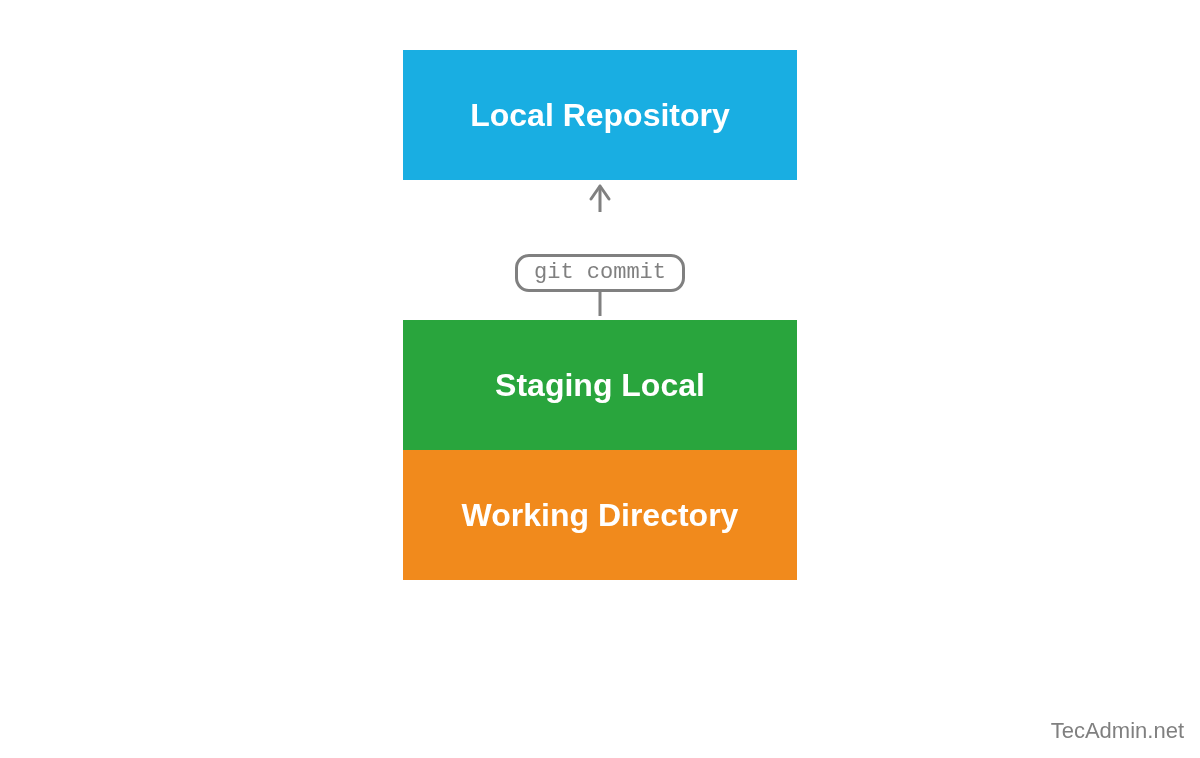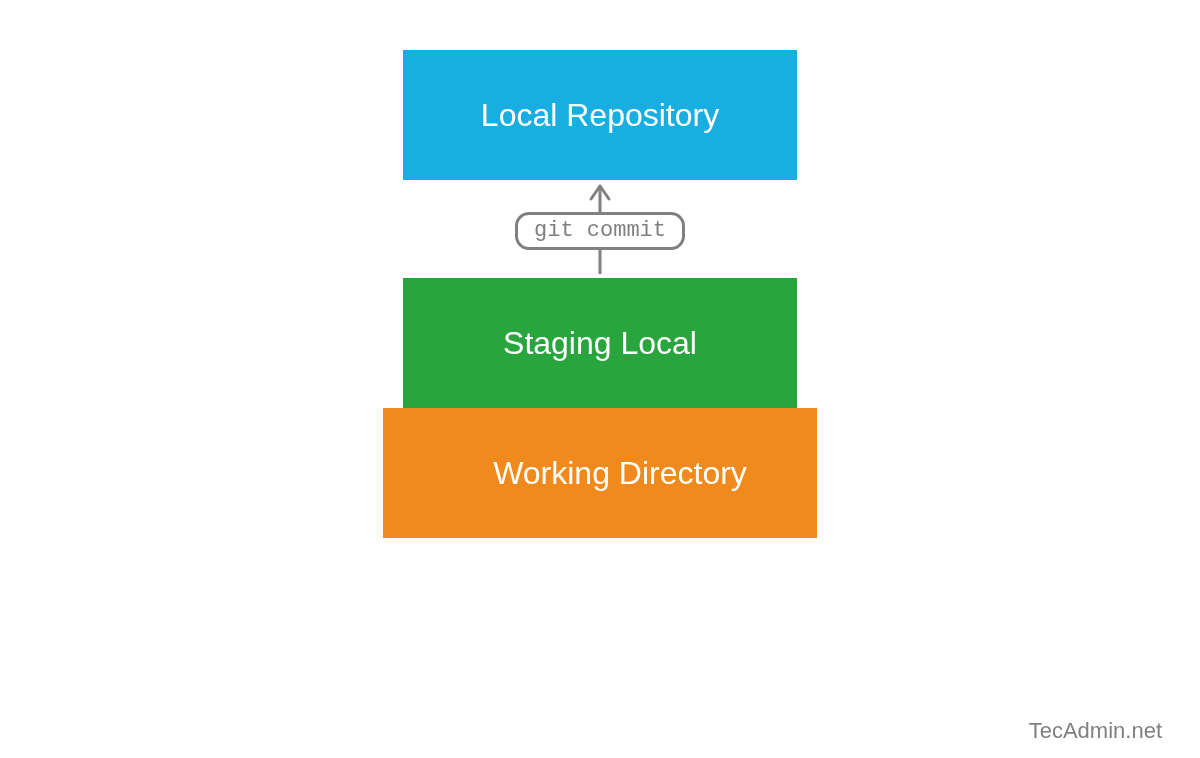--- a/index.html
+++ b/index.html
@@ -22,47 +22,48 @@
     align-items: center;
   }
   .box {
     width: 394px;
     height: 130px;
     display: flex;
     align-items: center;
     justify-content: center;
     color: #ffffff;
     font-size: 32px;
-    font-weight: 400;
+    font-weight: 700;
   }
   .box-blue   { background: #19AEE2; }
   .box-green  { background: #29A53D; }
-  .box-orange { background: #F18A1C; padding-left: 40px; }
+  .box-orange { background: #F18A1C; }
   .connector {
     display: flex;
     flex-direction: column;
     align-items: center;
     margin: 4px 0;
   }
   .arrow-svg {
     display: block;
   }
   .pill {
     border: 3px solid #808080;
     border-radius: 14px;
     padding: 4px 16px;
     font-family: "Courier New", Courier, monospace;
     font-size: 22px;
     color: #808080;
     background: #ffffff;
     line-height: 1.1;
+    margin-top: 42px;
   }
   .attribution {
     position: absolute;
-    right: 38px;
+    right: 16px;
     bottom: 14px;
     font-size: 22px;
     color: #808080;
     margin-top: 16px;
   }
 </style>
 </head>
 <body>
 
 <div class="diagram">

